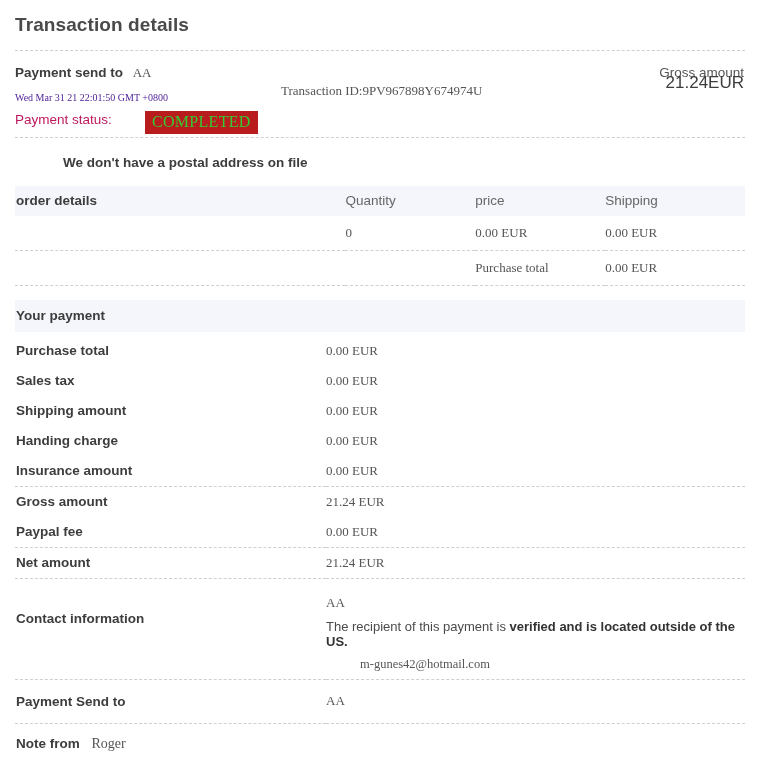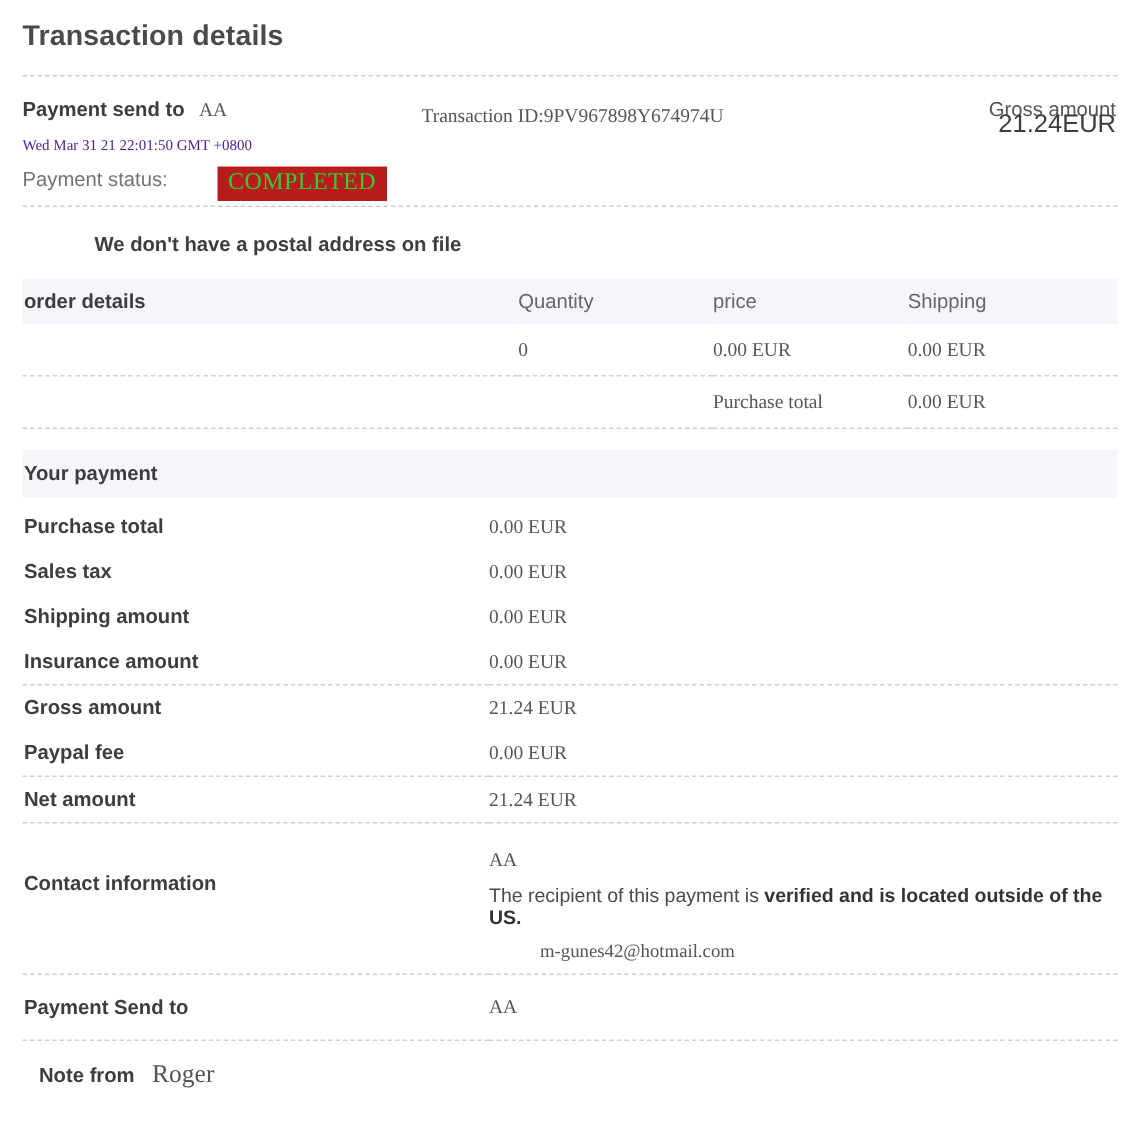--- a/index.html
+++ b/index.html
@@ -70,21 +70,21 @@
   }
   .date-line {
     font-family: "Liberation Serif", serif;
     font-size: 10px;
     color: #4c1d95;
     padding-top: 6px;
   }
   .txn-id {
     position: absolute;
     left: 266px;
-    top: 18px;
+    top: 32px;
     font-family: "Liberation Serif", serif;
     font-size: 13px;
     color: #555555;
   }
   .status-line {
     padding-top: 9px;
     position: relative;
   }
   .status-badge {
     position: absolute;
@@ -194,25 +194,24 @@
     color: #555555;
     margin-left: 34px;
   }
   .note-row {
     padding: 12px 0 10px 1px;
   }
   .note-label {
     font-weight: bold;
     font-size: 13.5px;
     color: #3d3d3d;
-    margin-left: 10px;
   }
   .note-value {
     font-family: "Liberation Serif", serif;
-    font-size: 17px;
+    font-size: 14px;
     color: #555555;
     margin-left: 8px;
   }
 </style>
 </head>
 <body>
 
 <div class="page">
 
   <div class="page-title">Transaction details</div>
@@ -223,21 +222,21 @@
       <span class="label-strong">Payment send to</span>
       <span class="serif" style="margin-left:6px;font-size:13px;color:#555;">AA</span>
       <span class="gross-label">Gross amount</span>
       <span class="gross-value">21.24EUR</span>
     </div>
     <div class="date-line">Wed Mar 31 21 22:01:50 GMT +0800</div>
     <div class="txn-id">
       <span>Transaction ID:</span><span>9PV967898Y674974U</span>
     </div>
     <div class="status-line">
-      <span style="font-size:13.5px;color:#737373;">Payment status:</span>
+      <span style="font-size:13.5px;color:#be185d;">Payment status:</span>
       <span class="status-badge">COMPLETED</span>
     </div>
   </div>
 
   <div class="hr"></div>
 
   <div class="notice">We don't have a postal address on file</div>
 
   <table class="order">
     <thead>
@@ -271,20 +270,24 @@
       <tr>
         <td class="k">Purchase total</td>
         <td class="v">0.00 EUR</td>
       </tr>
       <tr>
         <td class="k">Sales tax</td>
         <td class="v">0.00 EUR</td>
       </tr>
       <tr>
         <td class="k">Shipping amount</td>
+        <td class="v">0.00 EUR</td>
+      </tr>
+      <tr>
+        <td class="k">Handing charge</td>
         <td class="v">0.00 EUR</td>
       </tr>
       <tr class="sep">
         <td class="k">Insurance amount</td>
         <td class="v">0.00 EUR</td>
       </tr>
       <tr>
         <td class="k">Gross amount</td>
         <td class="v">21.24 EUR</td>
       </tr>

